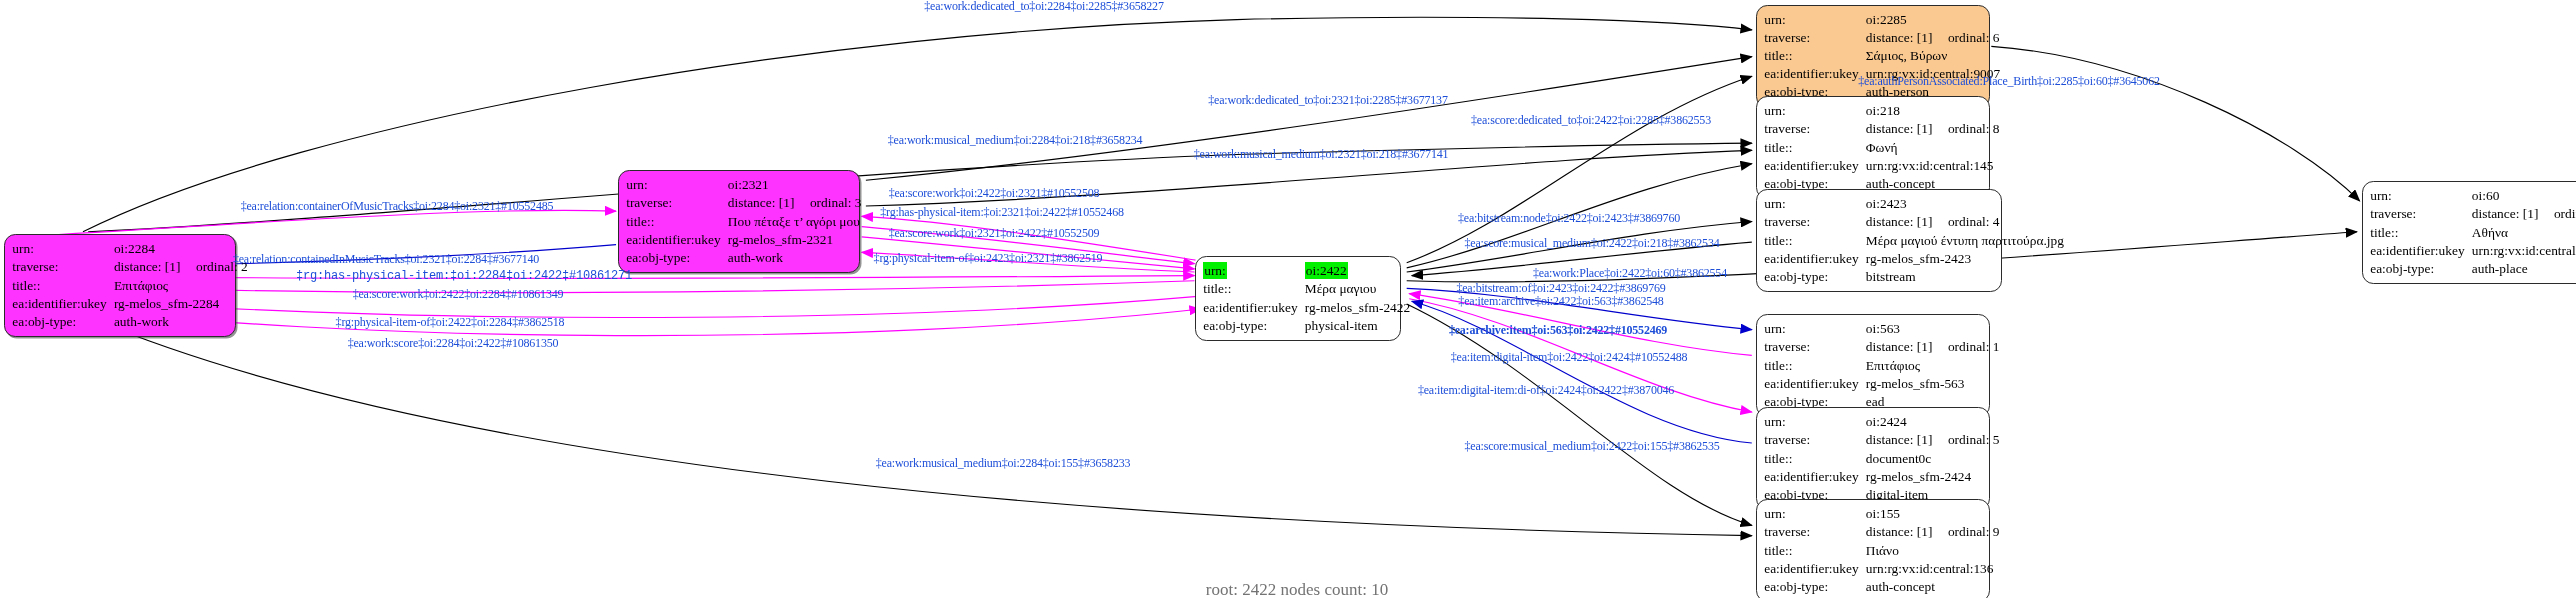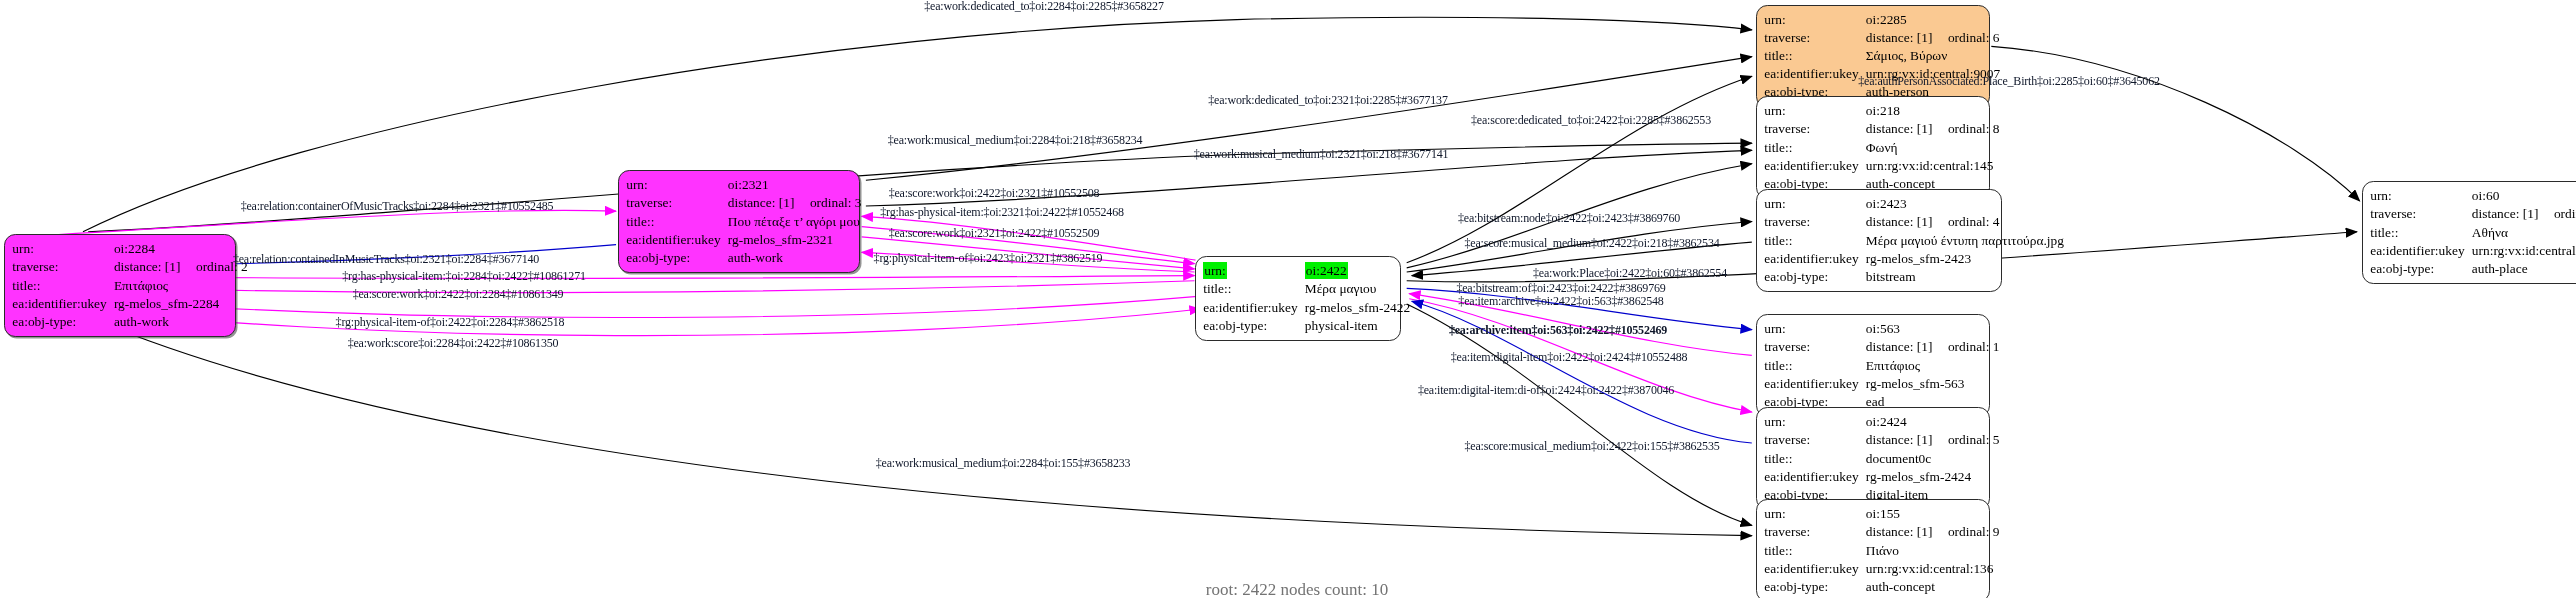--- a/index.html
+++ b/index.html
@@ -14,21 +14,21 @@
   .node td{font-size:13.4px;line-height:1.28;color:#000;white-space:nowrap;
            padding:0 0 1px 0;vertical-align:top;}
   .node td.k{padding-right:7.2px;}
   .node td.v{}
   .n-mag{background:#ff33ff;}
   .n-org{background:#fac992;}
   .n-white{background:#ffffff;}
   .hl{background:#00f000;display:inline-block;padding:0 1px;}
   .ord{padding-left:15.5px;}
 
-  .elabel{position:absolute;font-size:12px;color:#0f172a;white-space:nowrap;
+  .elabel{position:absolute;font-size:12px;color:#1d4ed8;white-space:nowrap;
           letter-spacing:-0.2px;transform:translate(-50%,-50%);}
   #rootcap{position:absolute;font-size:17px;color:#737373;
            transform:translateX(-50%);}
 </style>
 </head>
 <body>
 
 <div id="stage">
   <svg class="edges" viewBox="0 0 5036 1161" width="2595" height="598">
     <defs>
@@ -338,21 +338,21 @@
       <div class="elabel" style="left: 1592px; top: 195px; margin-top: 48px;">‡ea:score:musical_medium‡oi:2422‡oi:218‡#3862534</div>
       <div class="elabel" style="left: 1569px; top: 218px;">‡ea:bitstream:node‡oi:2422‡oi:2423‡#3869760</div>
       <div class="elabel" style="left: 1561px; top: 245px; margin-top: 43px;">‡ea:bitstream:of‡oi:2423‡oi:2422‡#3869769</div>
       <div class="elabel" style="left: 1630px; top: 273px;">‡ea:work:Place‡oi:2422‡oi:60‡#3862554</div>
       <div class="elabel" style="left: 2009px; top: 81px;">‡ea:authPersonAssociated:Place_Birth‡oi:2285‡oi:60‡#3645062</div>
       <div class="elabel" style="left: 397px; top: 206px;">‡ea:relation:containerOfMusicTracks‡oi:2284‡oi:2321‡#10552485</div>
       <div class="elabel" style="left: 386px; top: 243px; margin-top: 16px;">‡ea:relation:containedInMusicTracks‡oi:2321‡oi:2284‡#3677140</div>
       <div class="elabel" style="left: 994px; top: 193px;">‡ea:score:work‡oi:2422‡oi:2321‡#10552508</div>
       <div class="elabel" style="left: 1002px; top: 212px;">‡rg:has-physical-item:‡oi:2321‡oi:2422‡#10552468</div>
       <div class="elabel" style="left: 994px; top: 233px;">‡ea:score:work‡oi:2321‡oi:2422‡#10552509</div>
-      <div class="elabel" style="left: 464px; top: 276px;">‡rg:has-physical-item:‡oi:2284‡oi:2422‡#10861271</div>
+      <div class="elabel" style="left: 464px; top: 276px; font-family: Liberation Mono, monospace;">‡rg:has-physical-item:‡oi:2284‡oi:2422‡#10861271</div>
       <div class="elabel" style="left: 458px; top: 294px;">‡ea:score:work‡oi:2422‡oi:2284‡#10861349</div>
       <div class="elabel" style="left: 988px; top: 258px;">‡rg:physical-item-of‡oi:2423‡oi:2321‡#3862519</div>
       <div class="elabel" style="left: 450px; top: 322px;">‡rg:physical-item-of‡oi:2422‡oi:2284‡#3862518</div>
       <div class="elabel" style="left: 453px; top: 343px; text-align: center;">‡ea:work:score‡oi:2284‡oi:2422‡#10861350</div>
       <div class="elabel" style="left: 1561px; top: 301px;">‡ea:item:archive‡oi:2422‡oi:563‡#3862548</div>
       <div class="elabel" style="left: 1558px; top: 330px; font-weight: bold;">‡ea:archive:item‡oi:563‡oi:2422‡#10552469</div>
       <div class="elabel" style="left: 1569px; top: 357px;">‡ea:item:digital-item‡oi:2422‡oi:2424‡#10552488</div>
       <div class="elabel" style="left: 1546px; top: 390px;">‡ea:item:digital-item:di-of‡oi:2424‡oi:2422‡#3870046</div>
       <div class="elabel" style="left: 1592px; top: 446px;">‡ea:score:musical_medium‡oi:2422‡oi:155‡#3862535</div>
       <div class="elabel" style="left: 1003px; top: 463px;">‡ea:work:musical_medium‡oi:2284‡oi:155‡#3658233</div>

